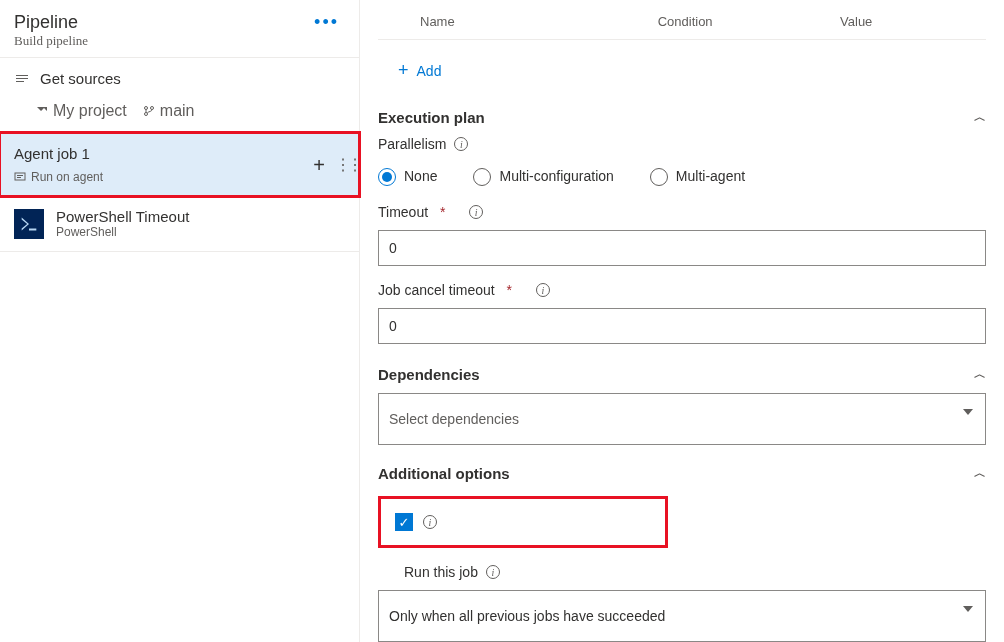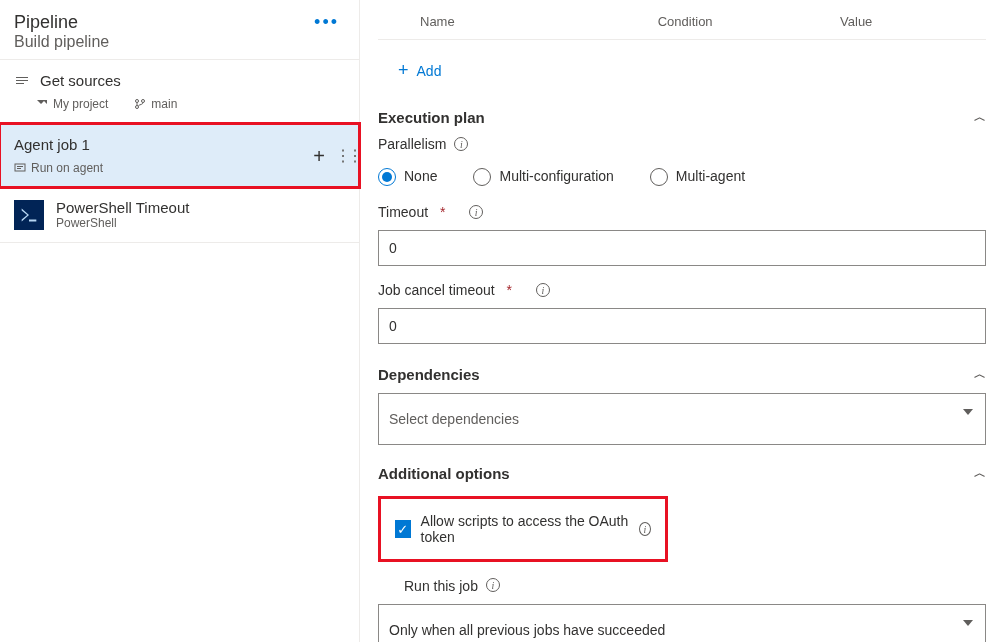--- a/index.html
+++ b/index.html
@@ -1,26 +1,26 @@
 <!DOCTYPE html>
 <html><head>
 <meta charset="utf-8">
 <style>
 * { box-sizing: border-box; margin: 0; padding: 0; }
 body { font-family: "Segoe UI", -apple-system, sans-serif; font-size: 14px; color: #323130; background: #fff; width: 1004px; height: 642px; overflow: hidden; display: flex; }
 .left-pane { width: 360px; border-right: 1px solid #edebe9; display: flex; flex-direction: column; }
 .right-pane { flex: 1; padding: 0 18px 10px 18px; overflow-y: auto; }
 .pipeline-header { padding: 12px 14px 8px 14px; display: flex; align-items: flex-start; justify-content: space-between; }
 .pipeline-header .title { font-size: 18px; font-weight: 400; }
-.pipeline-header .sub { font-size: 16px; color: #605e5c; }
+.pipeline-header .sub { font-size: 13px; color: #605e5c; font-family: Liberation Serif, serif; }
 .dots { color: #0078d4; font-size: 18px; letter-spacing: 2px; cursor: pointer; padding: 0 6px; }
 .get-sources { padding: 12px 14px; border-top: 1px solid #edebe9; border-bottom: 1px solid #edebe9; }
 .gs-row1 { display: flex; align-items: center; gap: 10px; }
 .gs-title { font-size: 15px; font-weight: 400; }
-.gs-row2 { display: flex; align-items: center; gap: 26px; margin-top: 8px; padding-left: 22px; font-size: 12px; color: #605e5c; }
+.gs-row2 { display: flex; align-items: center; gap: 16px; margin-top: 15px; padding-left: 22px; font-size: 16px; color: #605e5c; }
 .gs-row2 span { display: inline-flex; align-items: center; gap: 5px; }
 .job-item { padding: 12px 14px; display: flex; align-items: center; justify-content: space-between; cursor: pointer; position: relative; }
 .job-item.selected { background: #deecf9; }
 .job-item .job-left { display: flex; align-items: center; gap: 8px; flex-direction: column; align-items: flex-start; }
 .job-item .job-title { font-size: 15px; }
 .job-item .job-sub { font-size: 12px; color: #605e5c; display: inline-flex; align-items: center; gap: 5px; }
 .job-right { display: flex; align-items: center; gap: 10px; }
 .plus-btn { font-size: 20px; color: #323130; cursor: pointer; line-height: 1; }
 .grip { display: inline-block; width: 10px; }
 .grip::before { content: "⋮⋮"; letter-spacing: -4px; font-size: 16px; color: #605e5c; }
@@ -48,21 +48,21 @@
 .radio.sel::after { content: ""; width: 10px; height: 10px; background: #0078d4; border-radius: 50%; }
 .req { color: #a4262c; }
 .text-input { width: 100%; height: 36px; border: 1px solid #8a8886; padding: 0 10px; font-size: 14px; color: #323130; margin-bottom: 16px; font-family: inherit; }
 .select-box { width: 100%; height: 52px; border: 1px solid #8a8886; padding: 0 30px 0 10px; color: #605e5c; display: flex; align-items: center; position: relative; cursor: pointer; margin-bottom: 20px; }
 .select-box::after { content: ""; position: absolute; right: 12px; top: 15px; border-left: 5px solid transparent; border-right: 5px solid transparent; border-top: 6px solid #605e5c; }
 .select-box.dark { color: #323130; margin-bottom: 8px; }
 .checkbox-row { display: flex; align-items: center; gap: 10px; padding: 6px 0; position: relative; }
 .checkbox { width: 18px; height: 18px; border: 1px solid #0078d4; background: #0078d4; display: inline-flex; align-items: center; justify-content: center; color: #fff; font-size: 13px; cursor: pointer; }
 .highlight-wrap { border: 3px solid #e81123; padding: 8px 14px; margin: 4px 0 6px 0; display: inline-block; width: 290px; }
 .add-opt-section { margin-top: 4px; }
-.small-section-head { font-size: 14px; display: flex; align-items: flex-start; gap: 8px; margin: 10px 0 10px 26px; }
+.small-section-head { font-size: 14px; display: flex; align-items: center; gap: 8px; margin: 10px 0 10px 26px; }
 svg { display: block; }
 </style>
 </head>
 <body>
 
 <div class="left-pane">
 
   <div class="pipeline-header">
     <div>
       <div class="title">Pipeline</div>
@@ -190,21 +190,20 @@
 
   <div class="add-opt-section">
     <div class="section-head bold">
       <span>Additional options</span>
       <span class="chev">︿</span>
     </div>
 
     <div class="highlight-wrap">
       <div class="checkbox-row">
         <span class="checkbox">✓</span>
-        <span>Allow scripts to access the OAuth token</span>
         <span class="info-ic">i</span>
       </div>
     </div>
 
     <div class="small-section-head">
       <span>Run this job</span>
       <span class="info-ic">i</span>
     </div>
 
     <div class="select-box dark">

